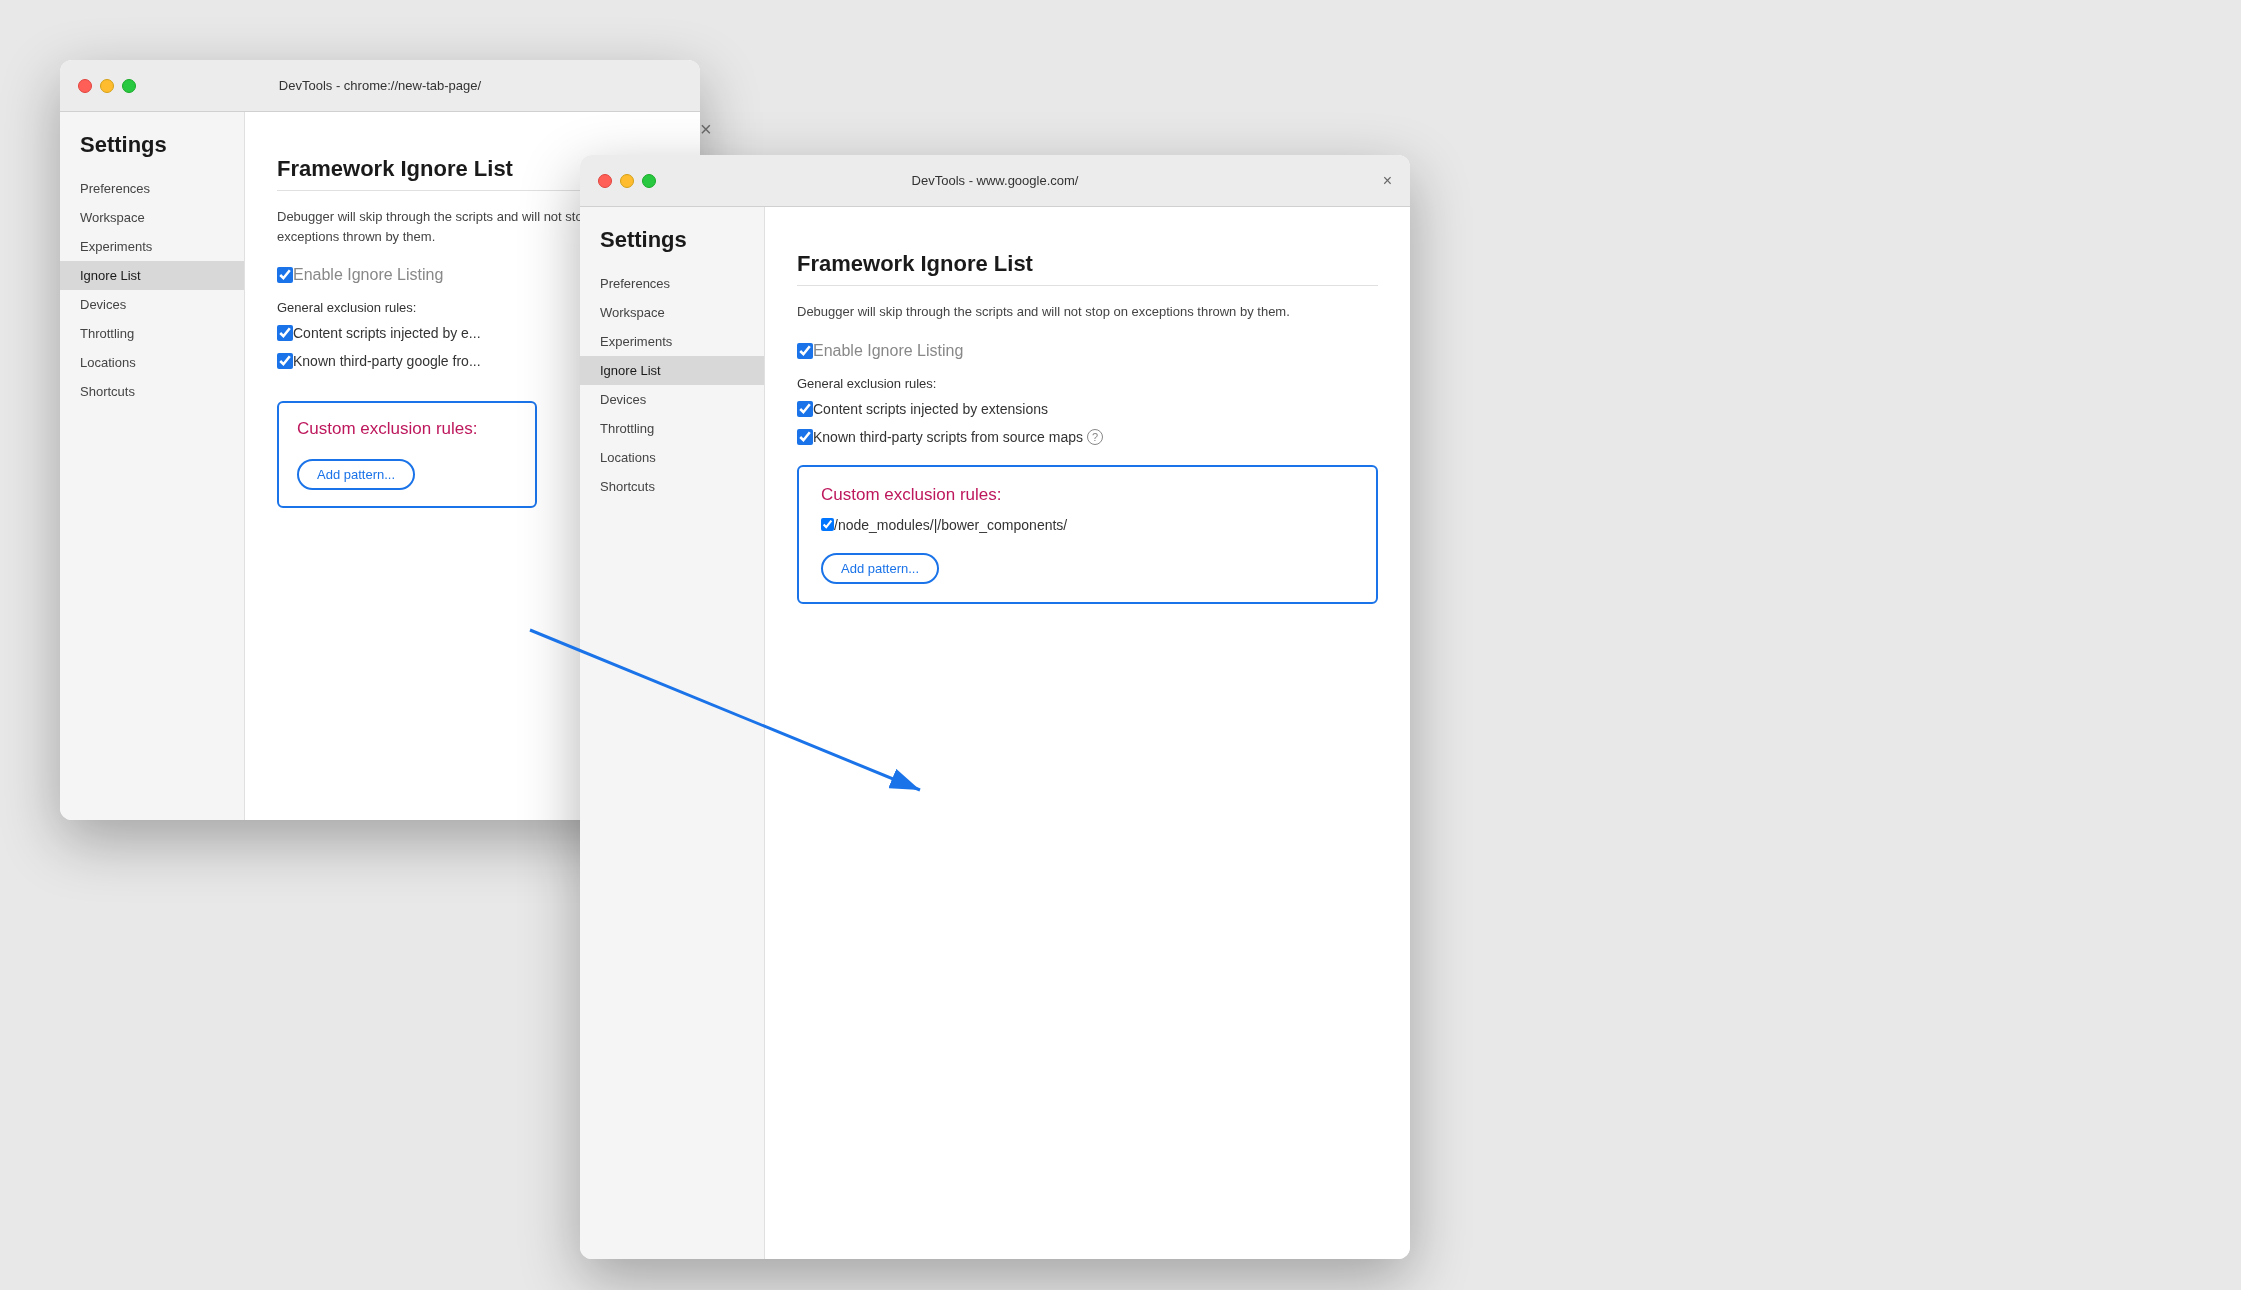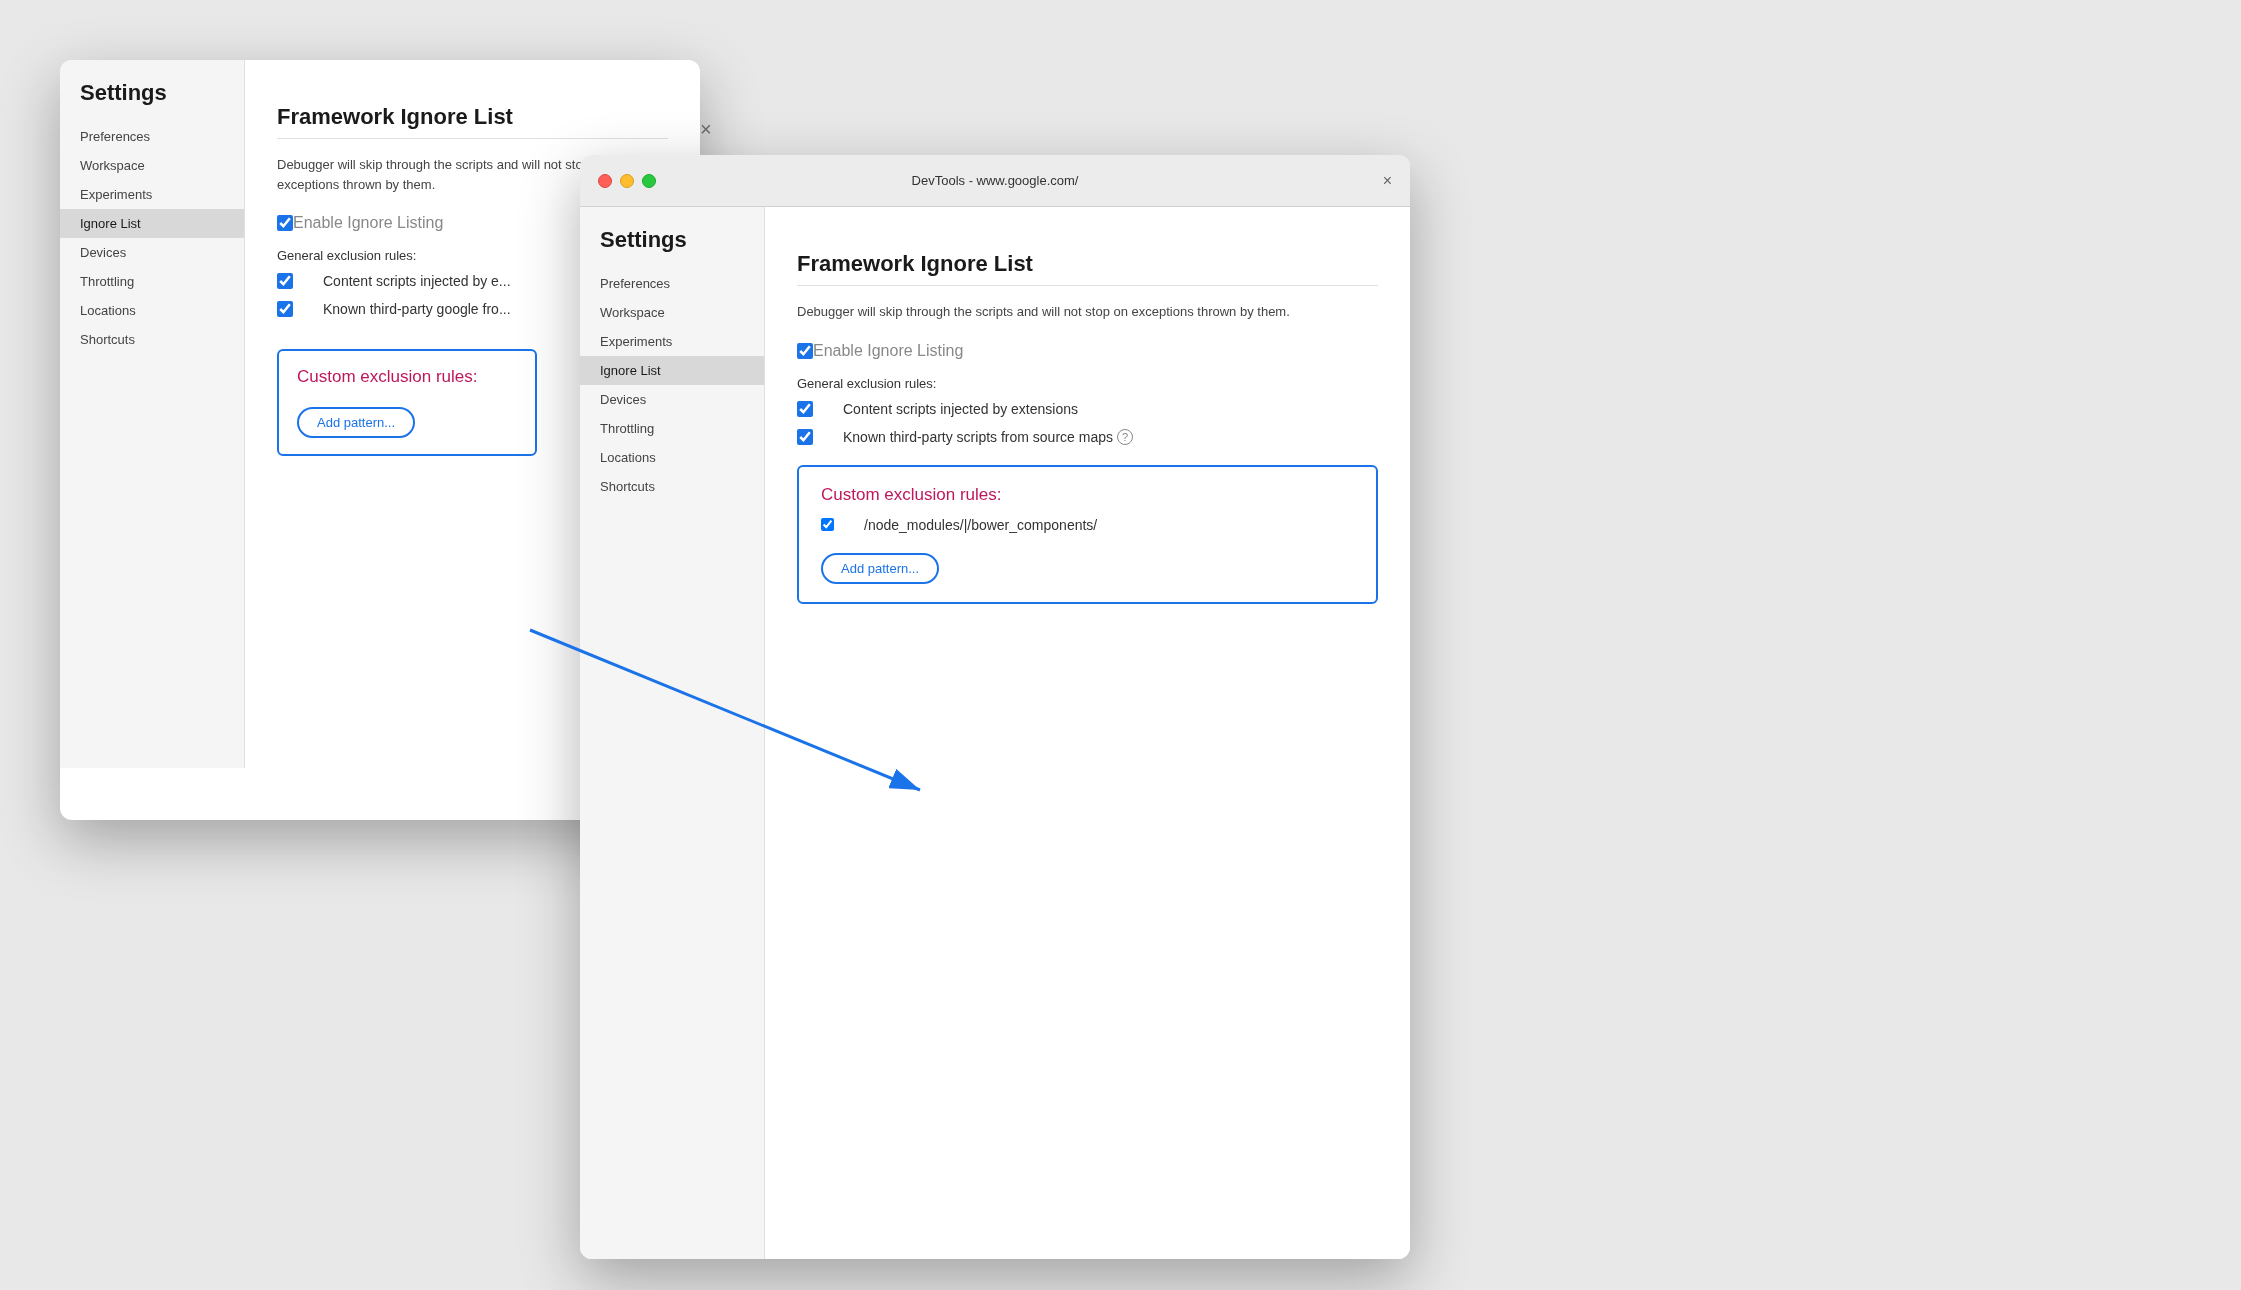--- a/index.html
+++ b/index.html
@@ -135,21 +135,20 @@
     .checkbox-row input[type="checkbox"] {
       width: 16px;
       height: 16px;
       accent-color: #1a73e8;
       flex-shrink: 0;
     }
 
     .checkbox-label {
       font-size: 14px;
       color: #333;
-      margin-left: 30px;
     }
 
     .enable-ignore-listing-label {
       font-size: 16px;
       color: #888;
     }
 
     .general-exclusion-title {
       font-size: 13px;
       font-weight: 500;
@@ -234,20 +233,28 @@
       border-radius: 6px;
       padding: 18px 22px;
       margin-top: 20px;
       min-width: 400px;
     }
   </style>
 </head>
 <body>
 
 <div class="window" id="window1">
+  <div class="window-titlebar">
+    <div class="window-traffic-lights">
+      <div class="traffic-light tl-red"></div>
+      <div class="traffic-light tl-yellow"></div>
+      <div class="traffic-light tl-green"></div>
+    </div>
+    <span class="window-title">DevTools - chrome://new-tab-page/</span>
+  </div>
   <div class="devtools-content">
     <div class="sidebar">
       <div class="sidebar-title">Settings</div>
       <div class="sidebar-item">Preferences</div>
       <div class="sidebar-item">Workspace</div>
       <div class="sidebar-item">Experiments</div>
       <div class="sidebar-item active">Ignore List</div>
       <div class="sidebar-item">Devices</div>
       <div class="sidebar-item">Throttling</div>
       <div class="sidebar-item">Locations</div>

